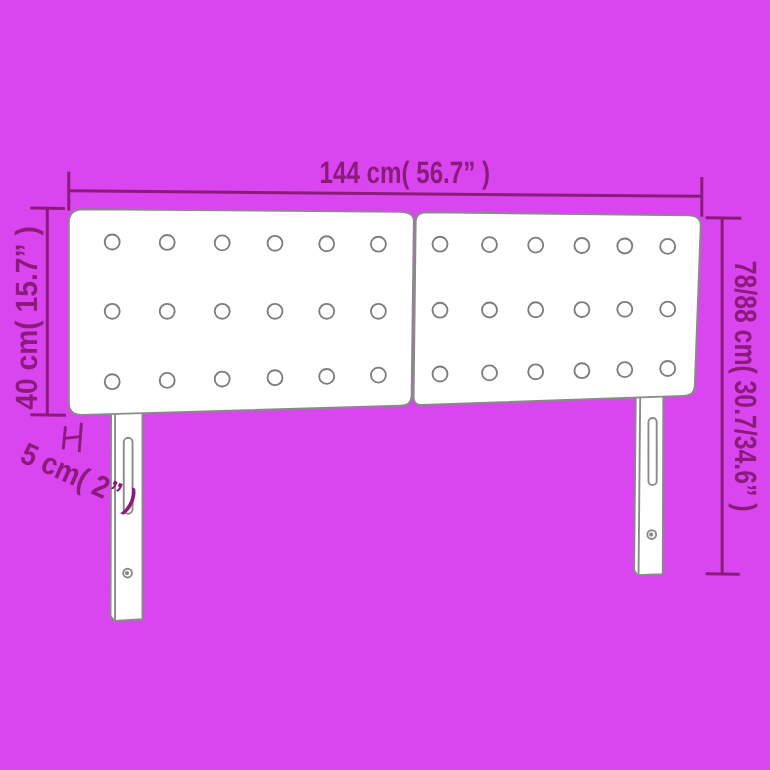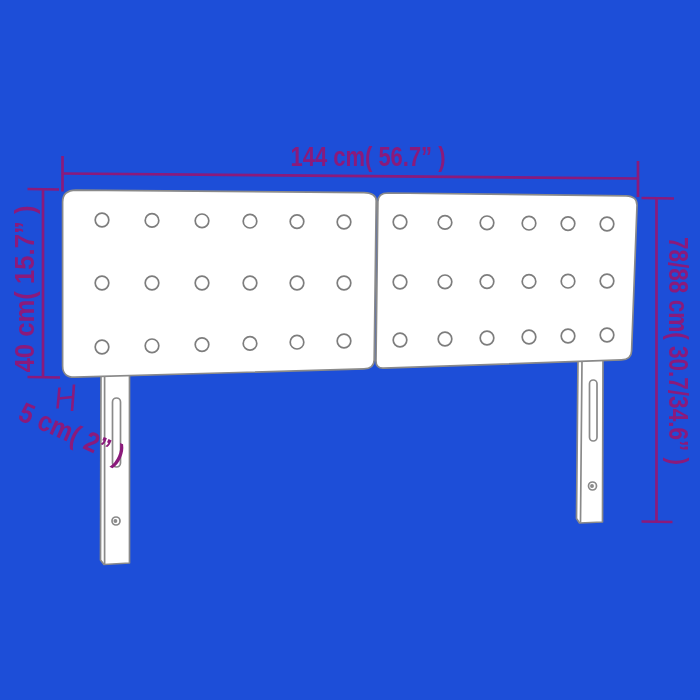--- a/index.html
+++ b/index.html
@@ -8,21 +8,21 @@
     background: #ffffff;
     width: 700px;
     height: 700px;
     overflow: hidden;
     font-family: "Liberation Sans", "DejaVu Sans", sans-serif;
   }
   .stage {
     position: relative;
     width: 700px;
     height: 700px;
-    background: #1d4ed8;
+    background: #d946ef;
   }
   svg { display: block; }
   .dim-text {
     font-family: "Liberation Sans", "DejaVu Sans", sans-serif;
     font-weight: 700;
     font-size: 28px;
   }
 </style>
 </head>
 <body>

